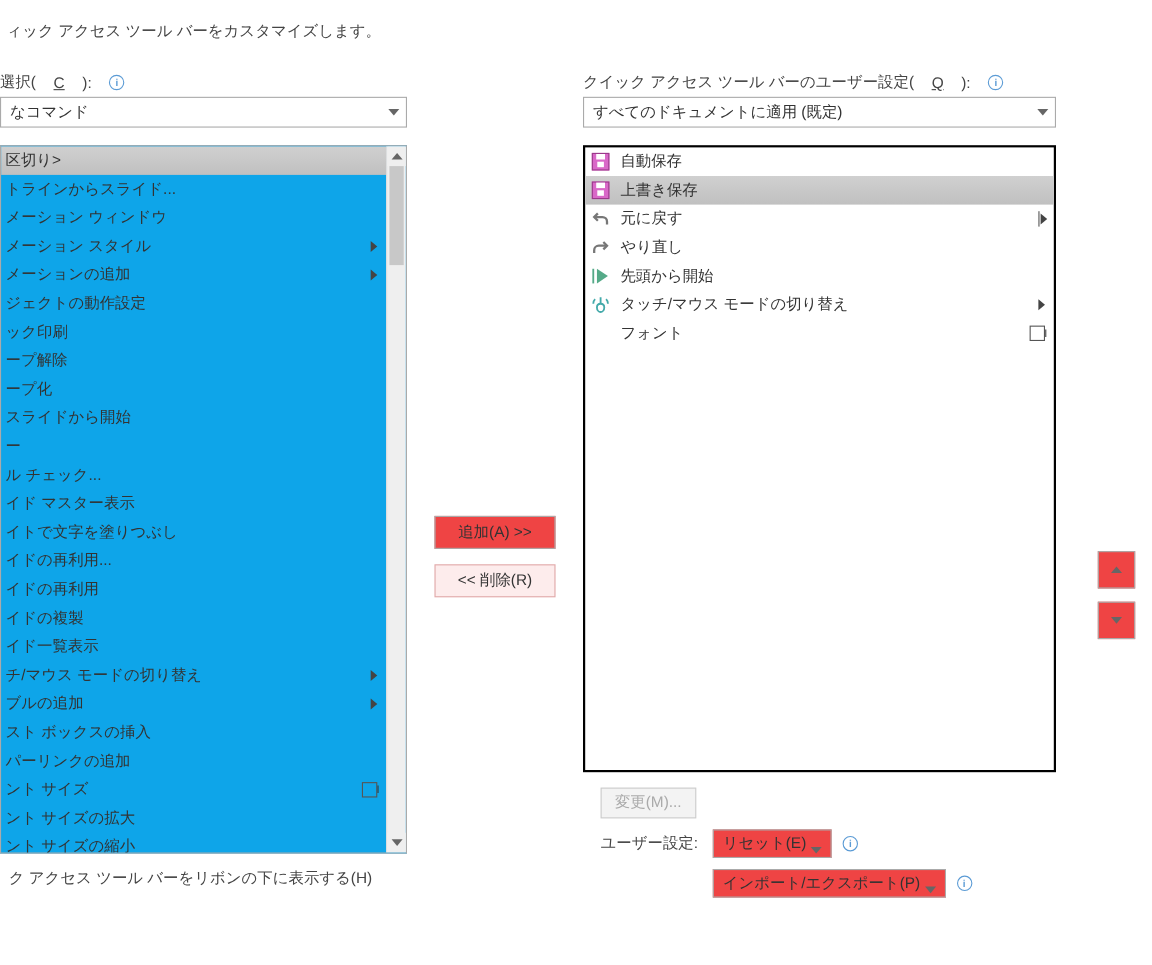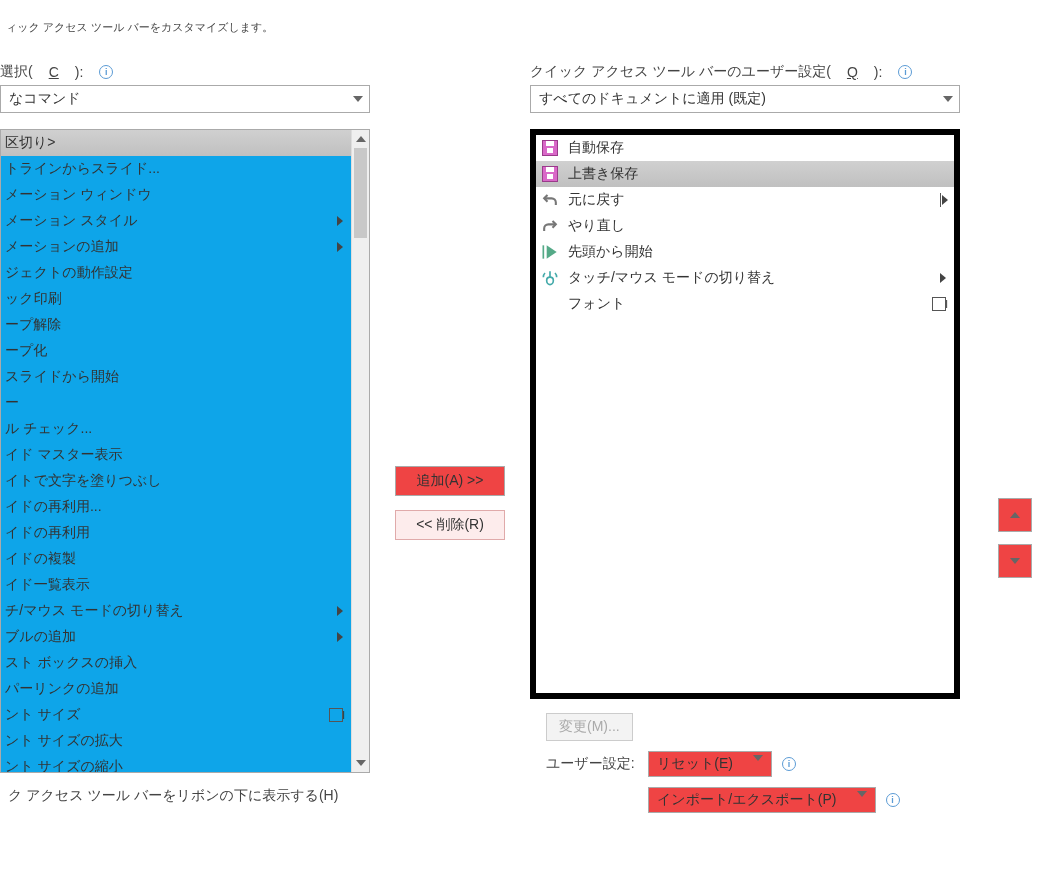--- a/index.html
+++ b/index.html
@@ -1,18 +1,18 @@
 <!DOCTYPE html>
 <html><head>
 <meta charset="utf-8">
 <style>
 * { box-sizing: border-box; margin: 0; padding: 0; }
 body { font-family: "Meiryo UI", "Yu Gothic UI", sans-serif; font-size: 14px; color: #333; background: #fff; width: 1047px; height: 877px; overflow: hidden; position: relative; }
 .container { padding: 20px 15px 10px 0; }
-.title { font-size: 11px; color: #444; margin-bottom: 28px; padding-left: 6px; }
+.title { font-size: 14px; color: #444; margin-bottom: 28px; padding-left: 6px; }
 .columns { display: flex; gap: 20px; }
 .col-left { flex: 0 0 370px; }
 .col-mid { flex: 0 0 120px; display: flex; flex-direction: column; align-items: center; justify-content: center; gap: 14px; padding-top: 120px; }
 .col-right { flex: 1; position: relative; }
 .label-row { display: flex; align-items: center; gap: 16px; margin-bottom: 4px; color: #444; }
 .label-underline { text-decoration: underline; }
 .info-icon { display: inline-flex; width: 14px; height: 14px; border: 1px solid #5b9bd5; border-radius: 50%; align-items: center; justify-content: center; font-size: 9px; color: #5b9bd5; font-weight: bold; font-style: normal; line-height: 1; }
 .combo { display: flex; align-items: center; border: 1px solid #aaa; background: #fff; height: 28px; padding: 0 6px 0 8px; margin-bottom: 16px; cursor: pointer; position: relative; }
 .combo .combo-text { flex: 1; color: #333; }
 .chev-down { width: 0; height: 0; border-left: 5px solid transparent; border-right: 5px solid transparent; border-top: 6px solid #666; }
@@ -26,22 +26,22 @@
 .font-box-icon::after { content: "I"; position: absolute; right: -3px; top: 1px; font-size: 10px; }
 .scrollbar { position: absolute; right: 0; top: 0; bottom: 0; width: 18px; background: #efefef; border-left: 1px solid #ddd; }
 .scroll-btn { height: 18px; display: flex; align-items: center; justify-content: center; background: #efefef; cursor: pointer; }
 .arrow-up-s { width: 0; height: 0; border-left: 5px solid transparent; border-right: 5px solid transparent; border-bottom: 6px solid #666; }
 .arrow-down-s { width: 0; height: 0; border-left: 5px solid transparent; border-right: 5px solid transparent; border-top: 6px solid #666; }
 .scroll-track { position: absolute; top: 18px; bottom: 18px; left: 0; right: 0; }
 .scroll-thumb { position: absolute; left: 2px; right: 2px; top: 0; height: 90px; background: #c8c8c8; }
 .btn { border: 1px solid #aaa; background: #ef4444; padding: 5px 10px; min-width: 110px; text-align: center; cursor: pointer; color: #333; font-size: 14px; }
 .btn.remove { background: #fdecec; border-color: #e0aaaa; }
 .btn.disabled { color: #aaa; background: #f3f3f3; cursor: default; border-color:#ccc; }
-.btn.small { min-width: auto; padding: 3px 8px; display:inline-flex; align-items:flex-start; gap:20px; }
-.right-listbox { border: 6px solid #000000; height: 570px; background: #fff; position: relative; overflow: hidden; }
+.btn.small { min-width: auto; padding: 3px 8px; display:inline-flex; align-items:flex-end; gap:4px; }
+.right-listbox { border: 2px solid #000000; height: 570px; background: #fff; position: relative; overflow: hidden; }
 .right-item { display: flex; align-items: center; height: 26px; padding: 0 6px 0 4px; cursor: pointer; gap: 8px; }
 .right-item.selected { background: linear-gradient(#d0d0d0,#c0c0c0); }
 .right-item .icon-slot { width: 20px; height: 20px; display:flex; align-items:center; justify-content:center; }
 .right-item .item-text { flex: 1; }
 .sep-arrow { display:flex; align-items:center; gap:1px; }
 .sep-arrow .bar { width:1px; height:14px; background:#555; }
 .disk-icon { width:16px; height:16px; background:#d968c8; border:1px solid #9a3a8a; position:relative; }
 .disk-icon::before { content:""; position:absolute; left:3px; right:3px; top:0; height:5px; background:#fff; }
 .disk-icon::after { content:""; position:absolute; left:4px; right:4px; bottom:2px; height:5px; background:#fff; }
 .reorder { position: absolute; right: 0; top: 435px; display: flex; flex-direction: column; gap: 12px; }

